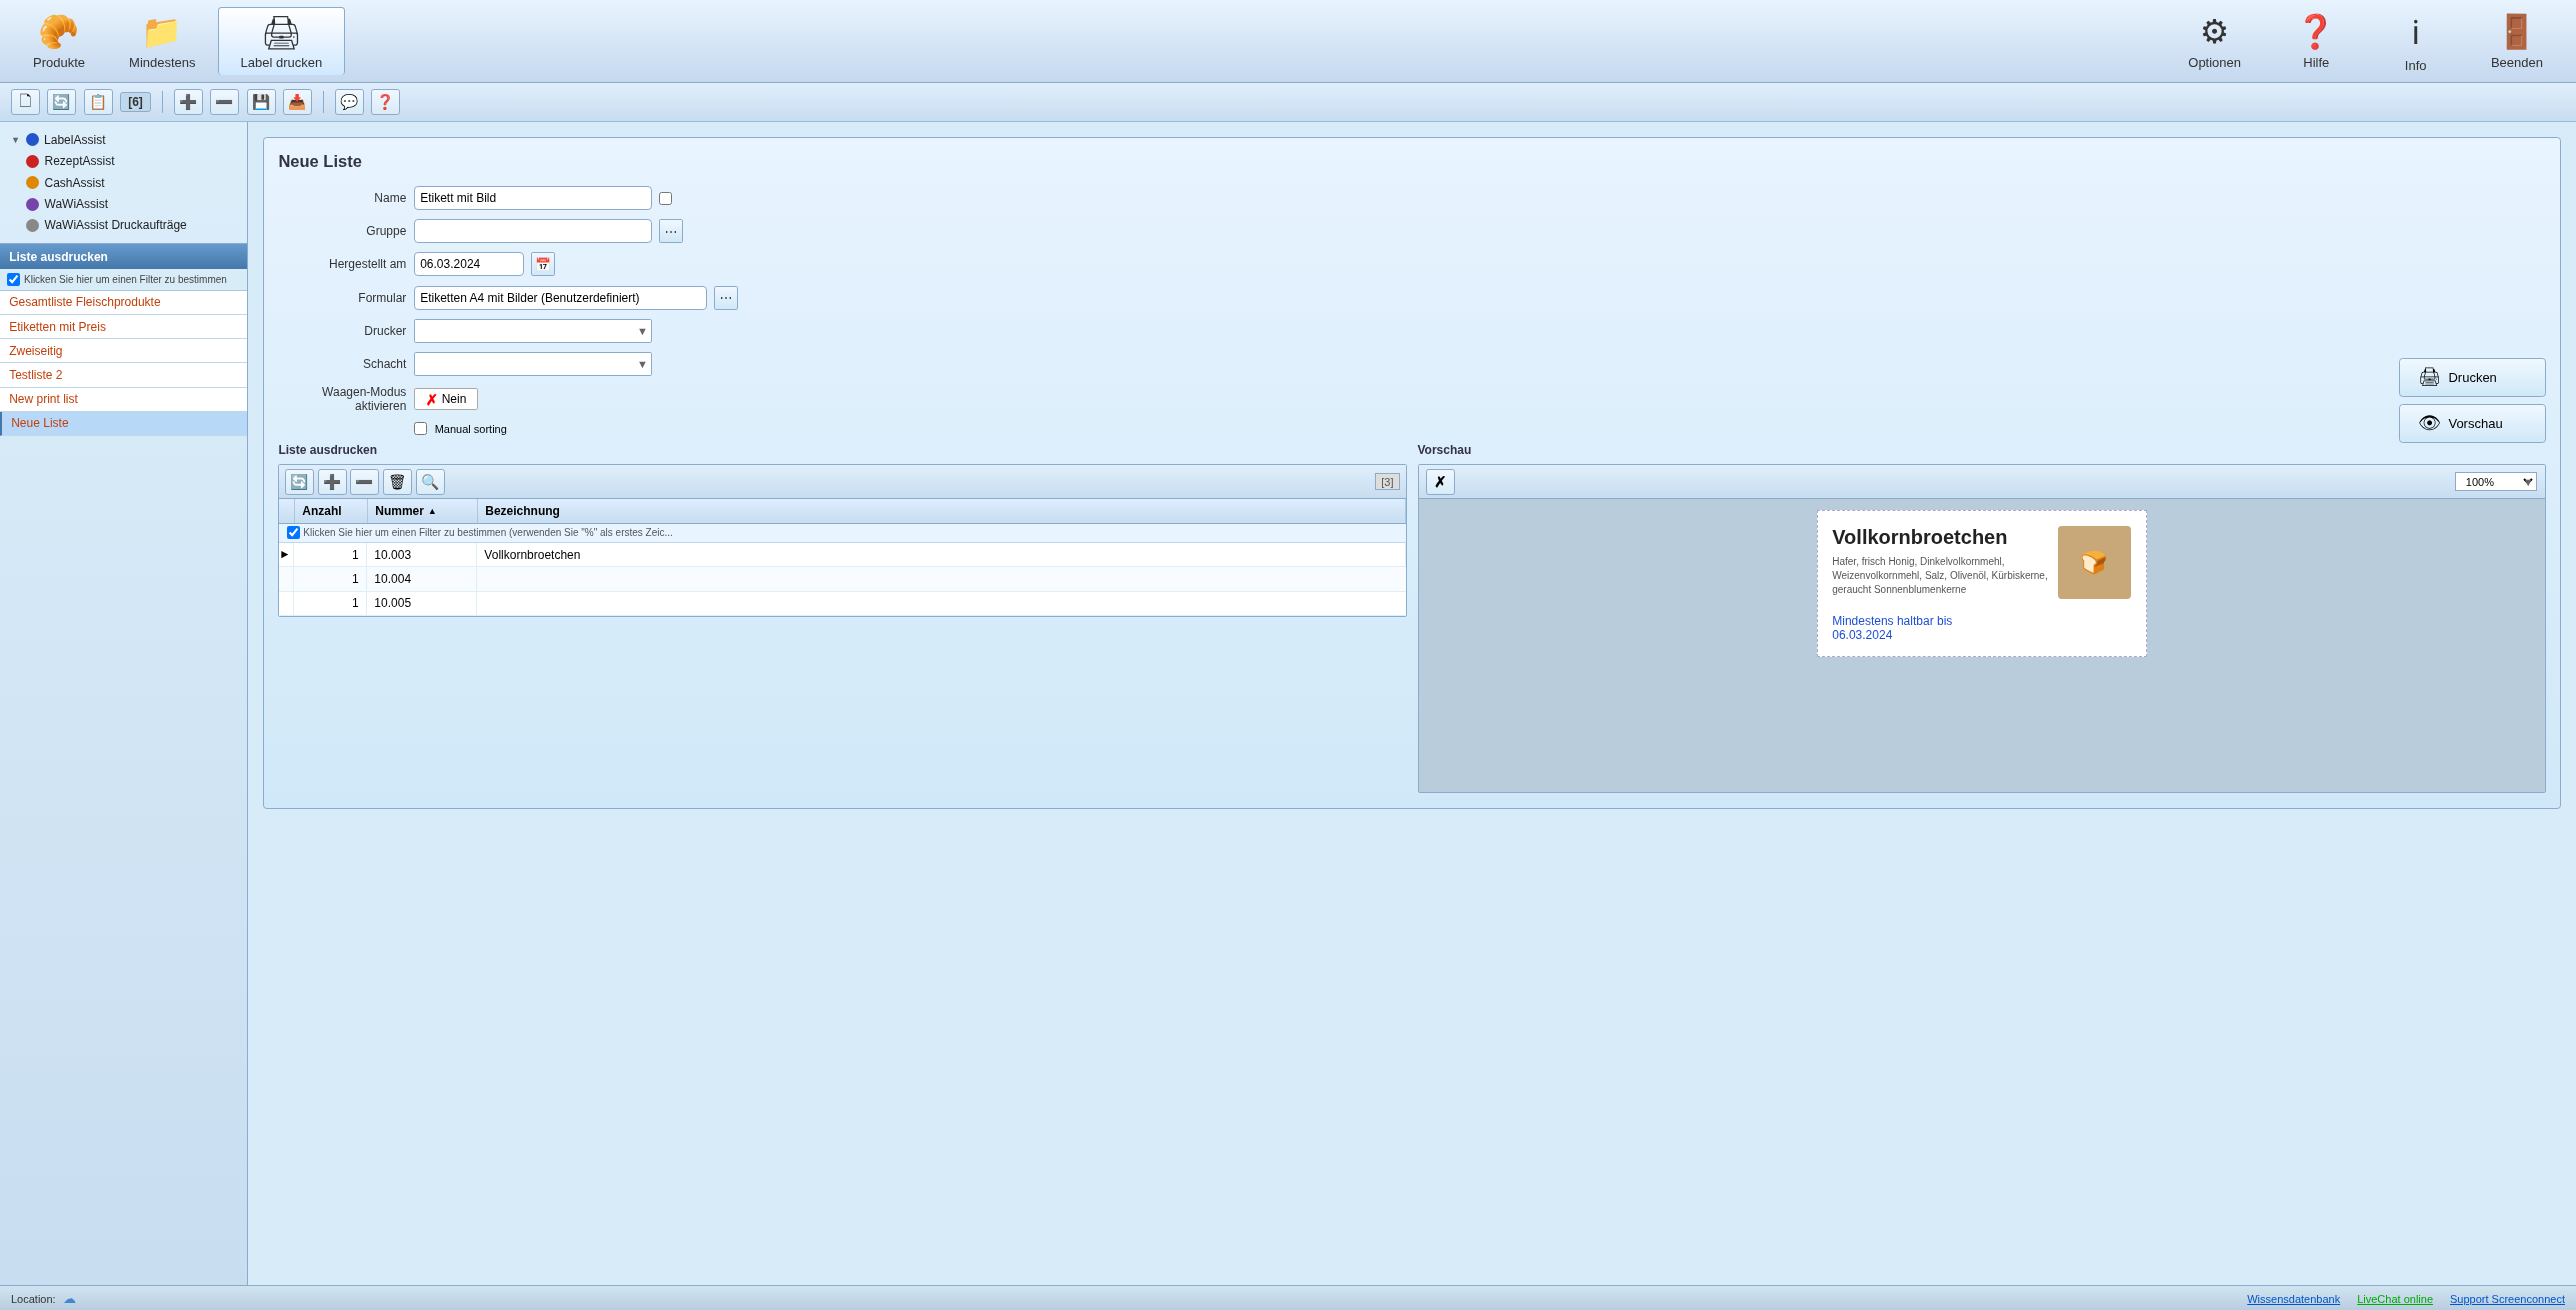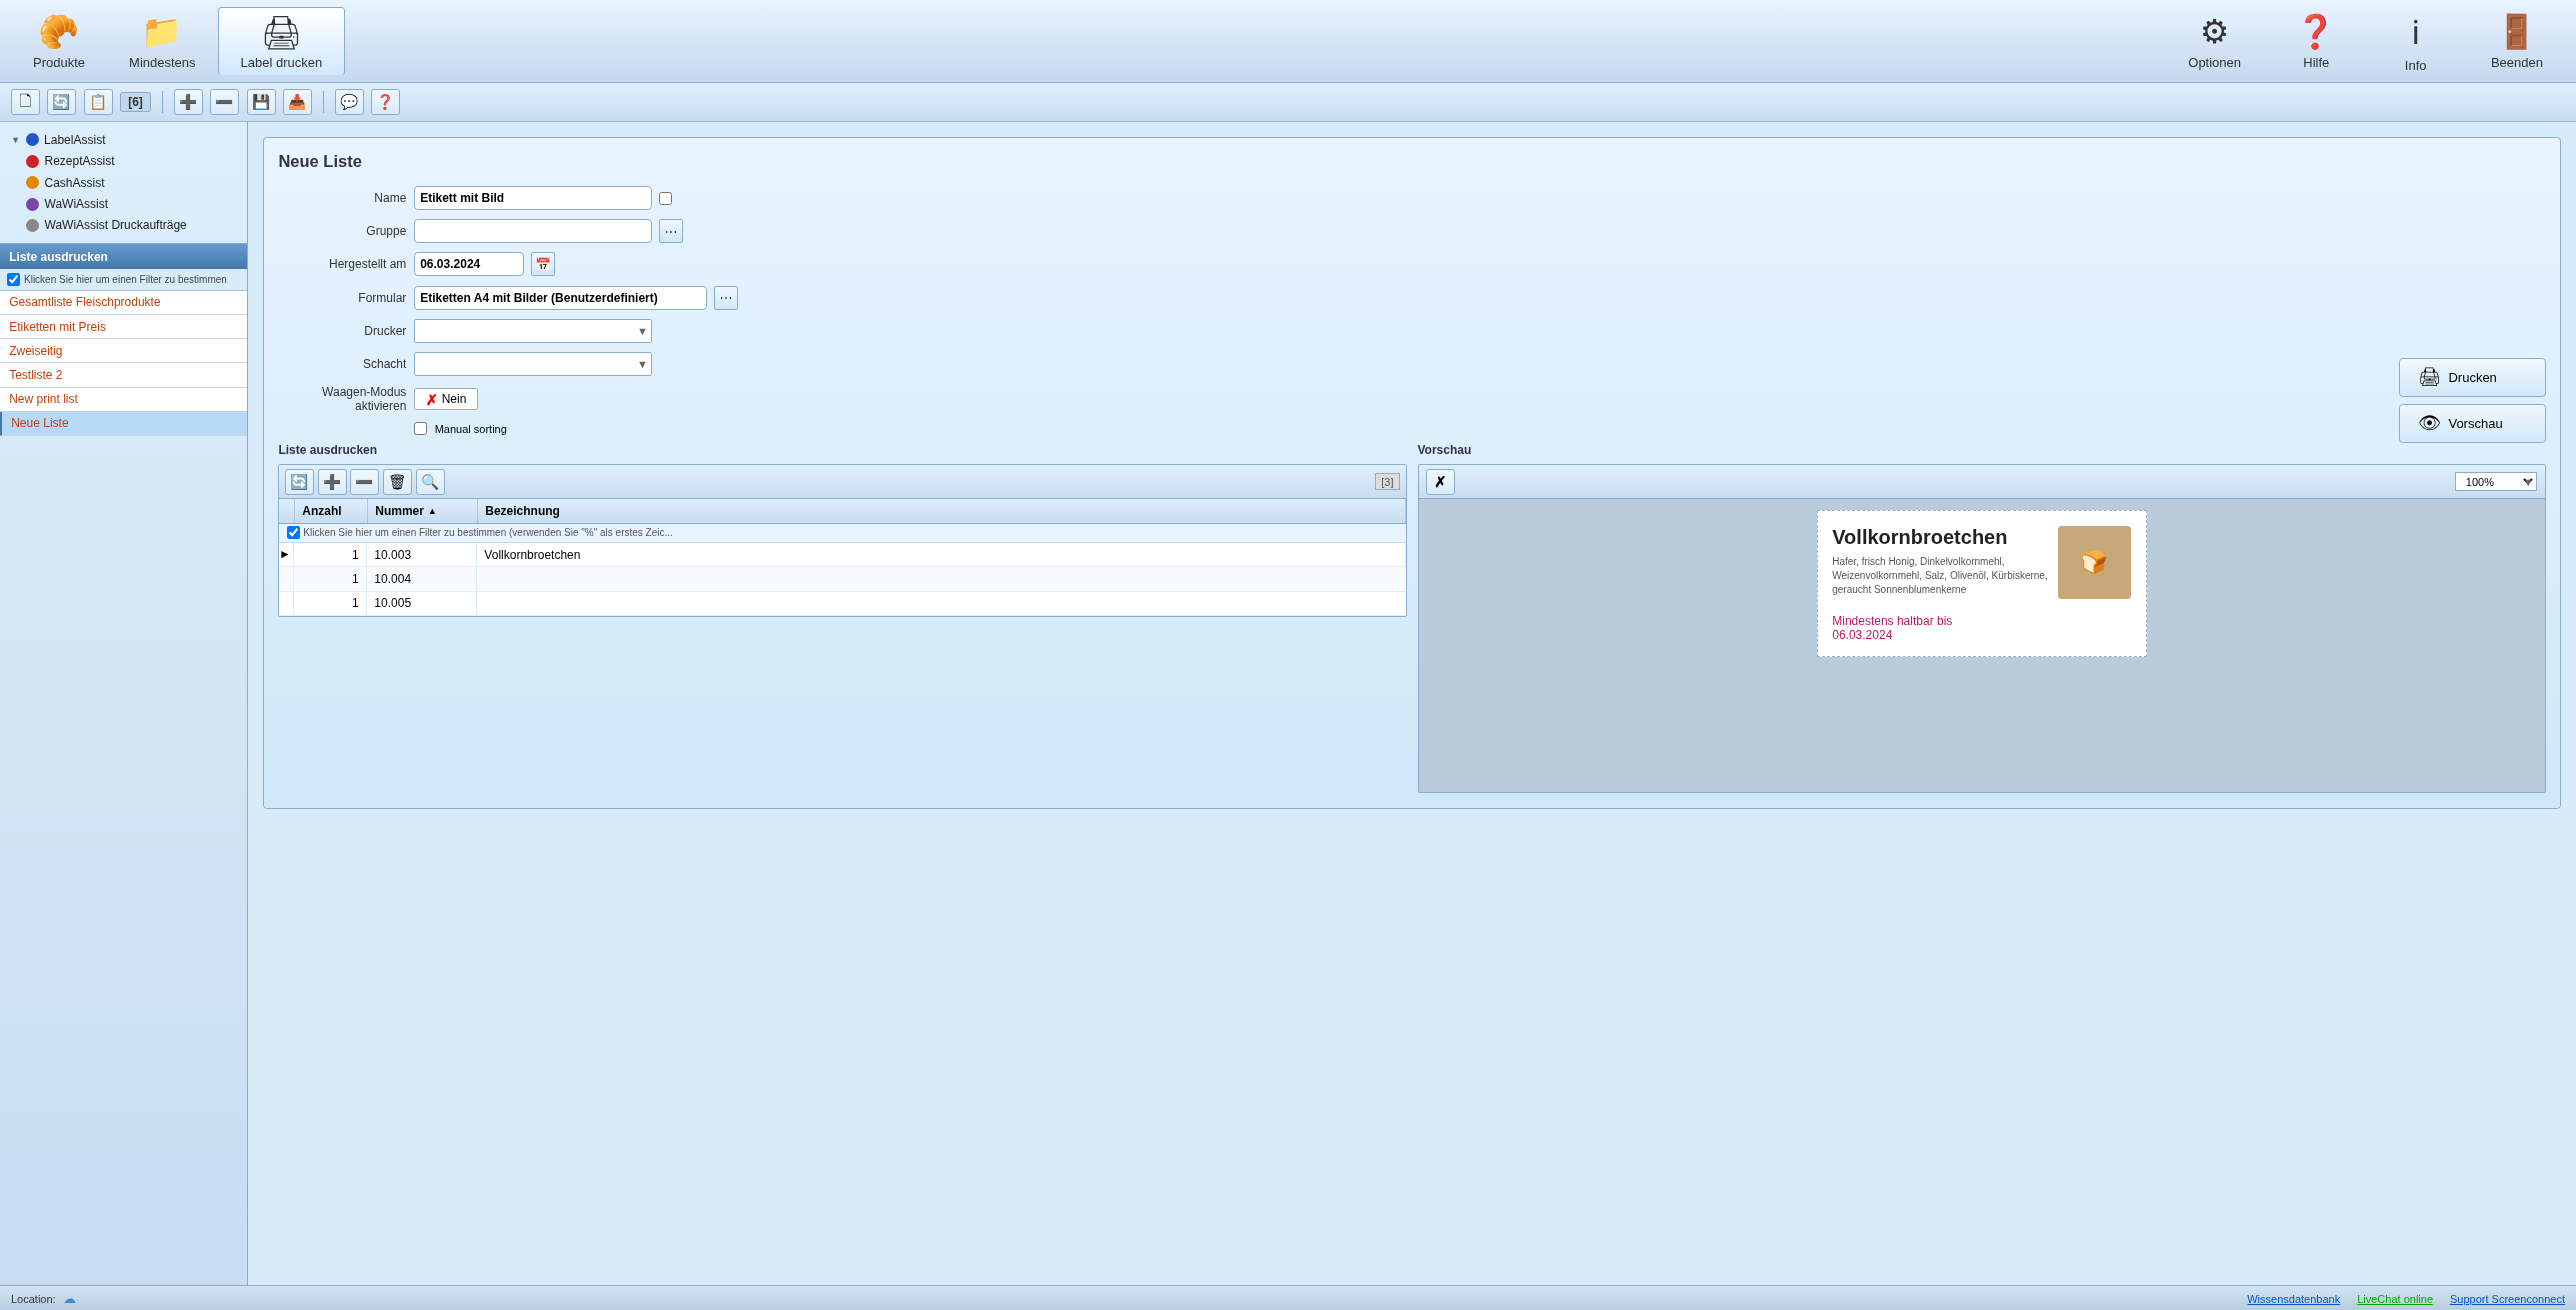--- a/index.html
+++ b/index.html
@@ -103,21 +103,21 @@
 
     
     .form-row {
       display: flex; align-items: center; margin-bottom: 9.2px; gap: 7.3px;
     }
     .form-label {
       text-align: right; width: 128px; font-size: 12px; color: #333; flex-shrink: 0;
     }
     .form-input {
       height: 24px; border: 0.9px solid #8aabcc; border-radius: 4px;
-      padding: 1.8px 5.5px; font-size: 12px; background: white; outline: none; font-weight: bold;
+      padding: 1.8px 5.5px; font-size: 12px; background: white; outline: none;
     }
     .date-input { width: 110px; }
     .name-input { width: 238px; }
     .group-input { width: 238px; }
     .formular-input { width: 293px; }
     .select-input {
       height: 24px; border: 0.9px solid #8aabcc; border-radius: 1.8px;
       padding: 1.8px 5.5px; font-size: 12px; background: white; outline: none;
       width: 238px; appearance: none;
     }
@@ -215,21 +215,21 @@
     .preview-card-inner { display: flex; gap: 9.2px; }
     .preview-text-col { flex: 1; }
     .preview-title { font-size: 20px; font-weight: bold; color: #222; margin-bottom: 5.5px; }
     .preview-desc { font-size: 10px; color: #555; line-height: 1.4; }
     .preview-img-placeholder {
       width: 73px; height: 73px; background: #c8a878;
       border-radius: 3.7px; flex-shrink: 0;
       display: flex; align-items: center; justify-content: center;
       font-size: 22px; color: #a87840;
     }
-    .preview-footer { margin-top: 14.7px; font-size: 12px; color: #be185d; }
+    .preview-footer { margin-top: 14.7px; font-size: 12px; color: #1d4ed8; }
 
     
     .bottom-panels { display: flex; gap: 11px; margin-top: 0; }
     .bottom-left { flex: 1; }
     .bottom-right { flex: 1; }
 
     
     .status-bar {
       height: 26px; background: linear-gradient(to bottom, #d0e4f0, #b8cce0);
       border-top: 0.9px solid #8aabcc;

